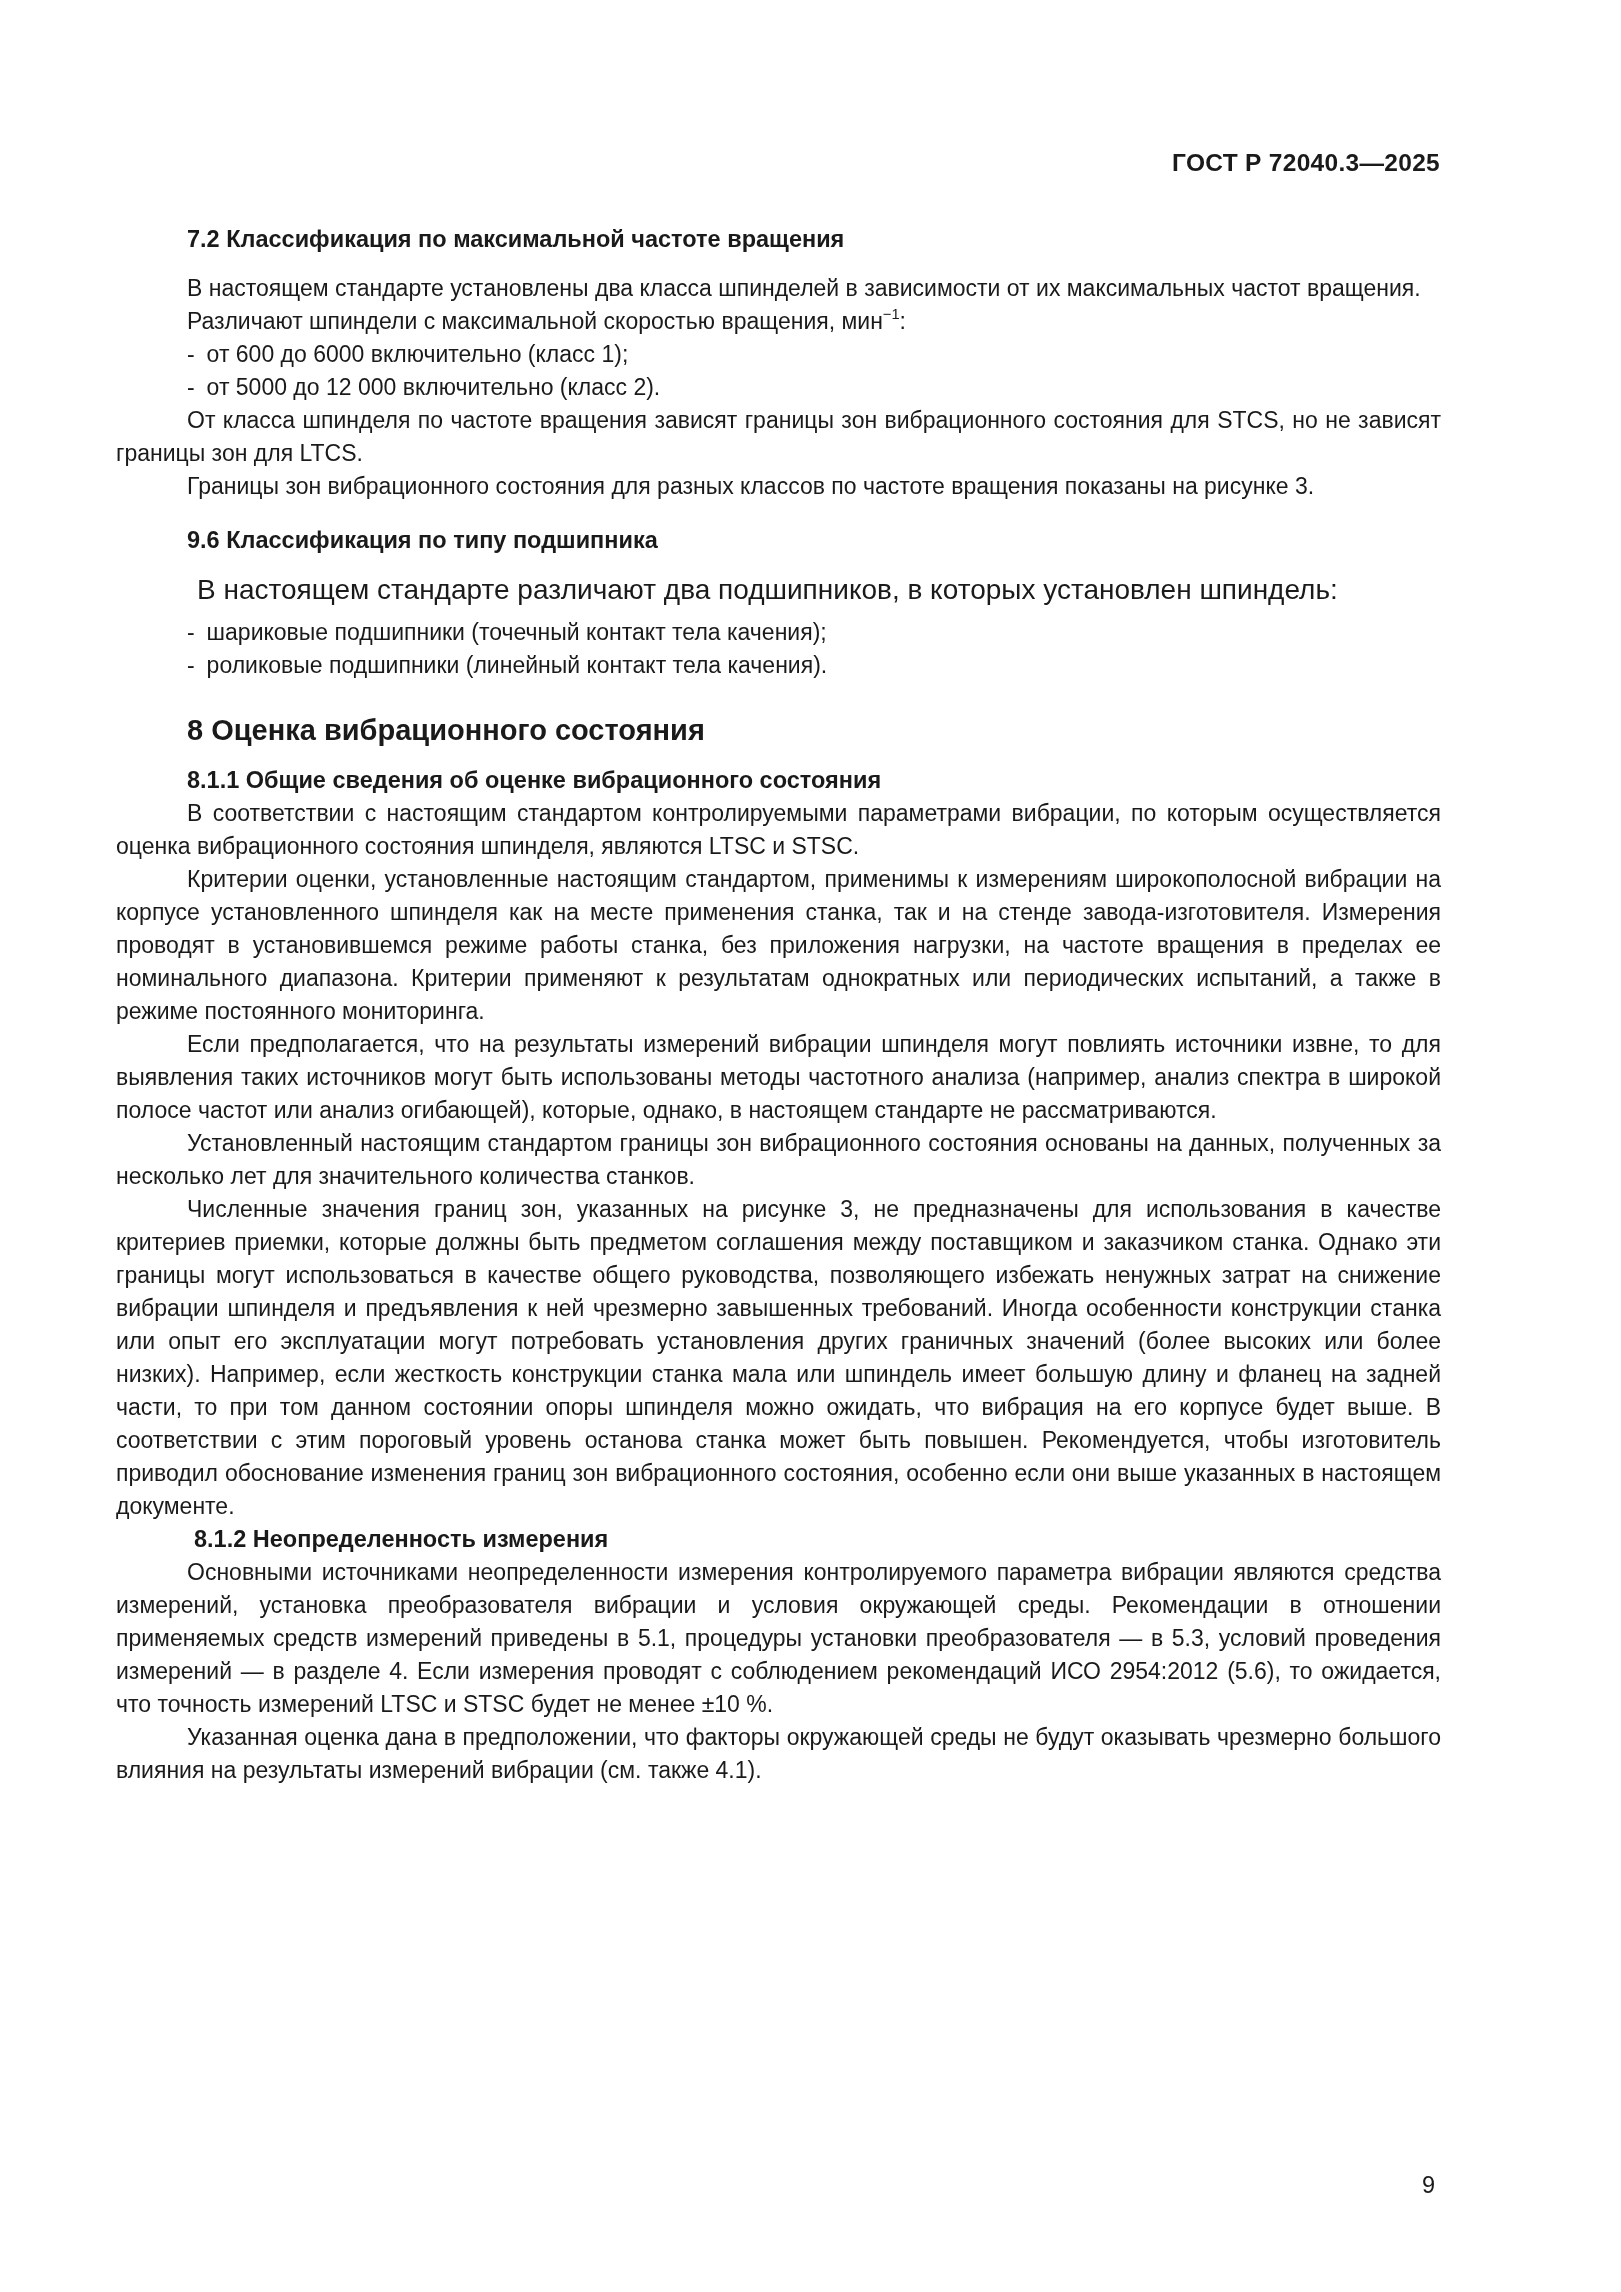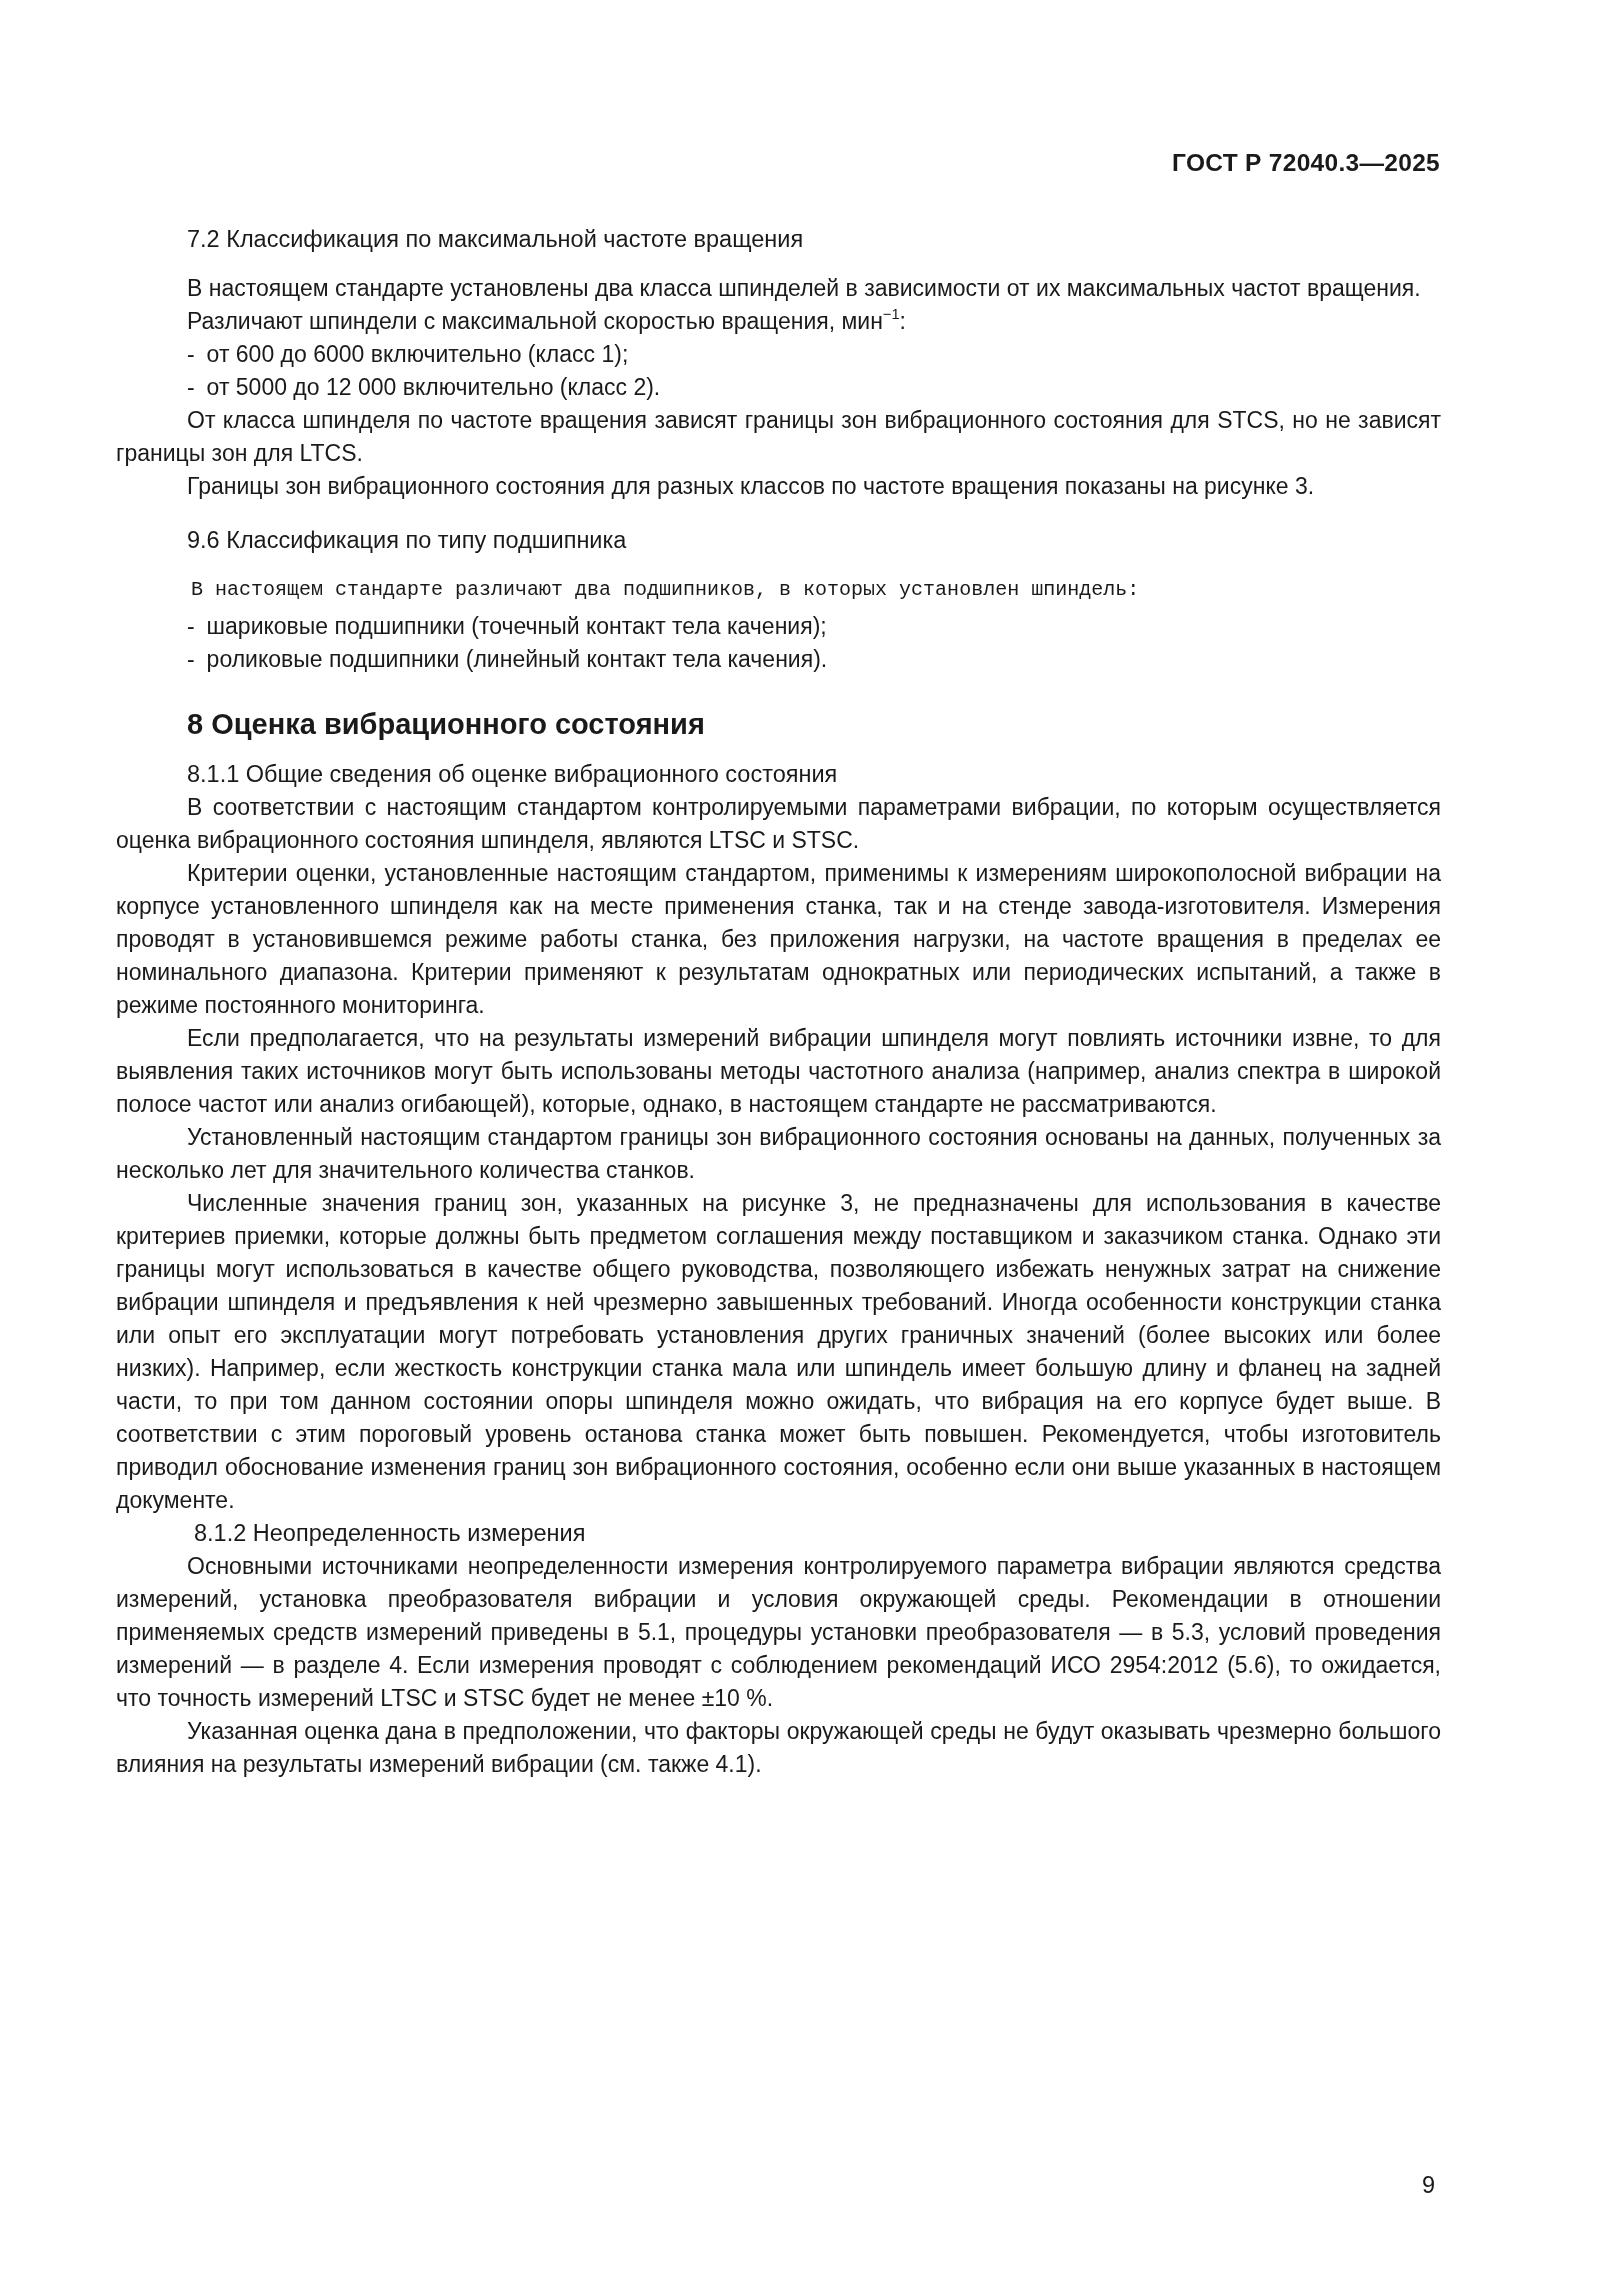--- a/index.html
+++ b/index.html
@@ -1,23 +1,23 @@
 <!DOCTYPE html>
 <html><head>
 <meta charset="utf-8">
 <style>
   html, body { margin: 0; padding: 0; background: #ffffff; }
   body { width: 1621px; height: 2293px; position: relative; overflow: hidden;
          font-family: "Liberation Sans", sans-serif; color: #1a1a1a; }
   .doc-header { position: absolute; top: 149px; right: 181px; font-size: 24.5px; font-weight: bold; letter-spacing: 0.3px; }
   .content { position: absolute; left: 116px; top: 223px; width: 1325px; }
-  .h2 { font-size: 23.5px; font-weight: normal; padding-left: 71px; margin: 0; line-height: 33px; }
+  .h2 { font-size: 23.5px; font-weight: bold; padding-left: 71px; margin: 0; line-height: 33px; }
   .h1 { font-size: 29px; font-weight: bold; padding-left: 71px; margin: 0; line-height: 39px; }
   .p { font-size: 23px; line-height: 33px; margin: 0; text-align: justify; text-indent: 71px; }
-  .p-noindent { font-size: 20px; line-height: 33px; margin: 4px; padding-left: 71px; font-family: Liberation Mono, monospace; }
+  .p-noindent { font-size: 28px; line-height: 33px; margin: 10px; padding-left: 71px; }
   .list-item { font-size: 23px; line-height: 33px; margin: 0; padding-left: 71px; }
   .list-item .dash { display: inline-block; width: 19.6px; }
   sup { font-size: 14.7px; line-height: 0; vertical-align: 9.8px; }
   .page-number { position: absolute; top: 2172px; left: 1422px; font-size: 23.5px; }
 </style>
 </head>
 <body>
 
 <div class="doc-header">ГОСТ Р 72040.3—2025</div>
 

